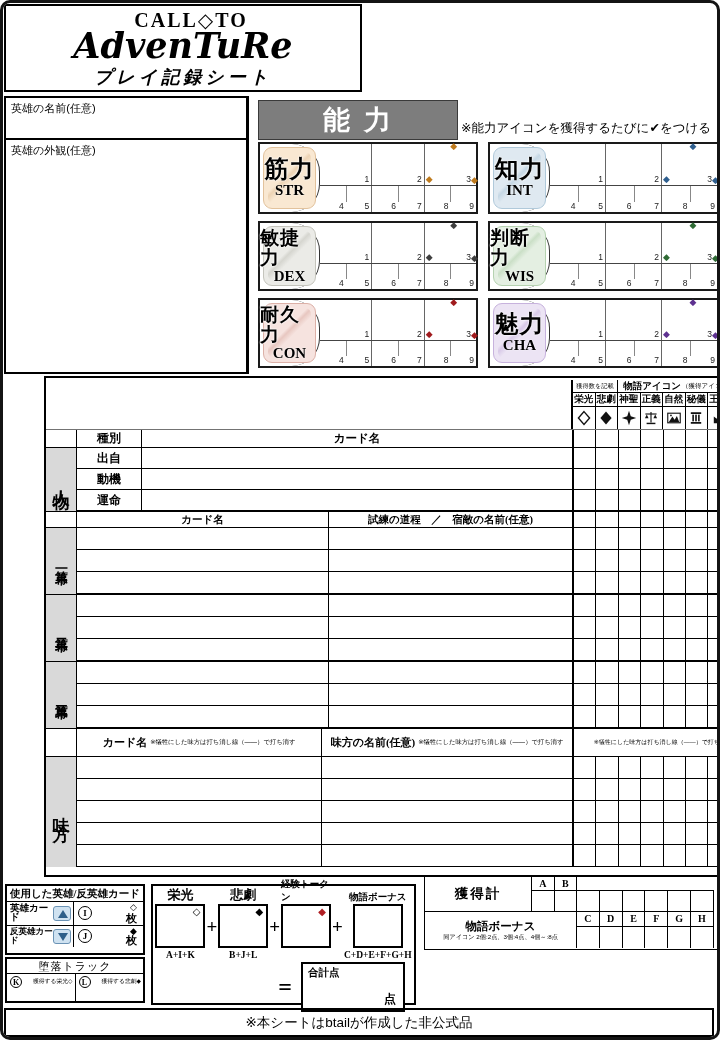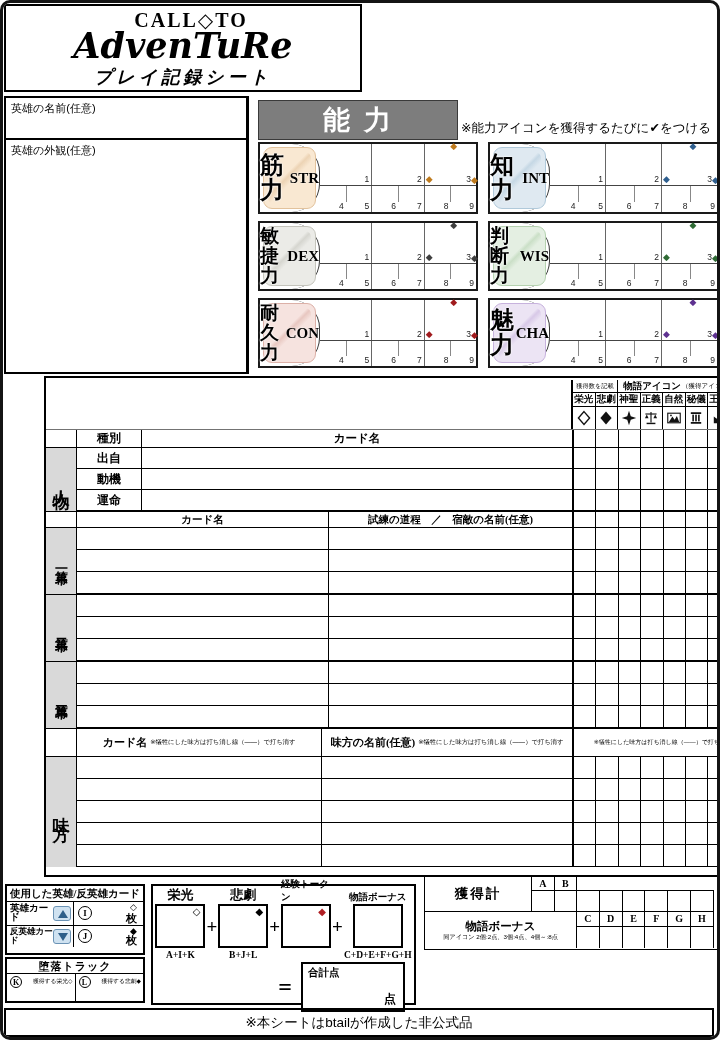--- a/index.html
+++ b/index.html
@@ -20,21 +20,21 @@
 
   
   #hero-name{left:1px;top:93px;width:245px;height:44px;border:2px solid #000;border-right:3px solid #000;padding:3px 5px;font-size:11px;}
   #hero-app{left:1px;top:137px;width:245px;height:234px;border:2px solid #000;border-top:none;border-right:3px solid #000;padding:3px 5px;font-size:11px;}
 
   
   #ability-title{left:255px;top:97px;width:200px;height:40px;background:#7d7d7d;border:1px solid #3a3a3a;color:#fff;font-family:"Liberation Serif","DejaVu Serif",serif;font-weight:bold;font-size:27px;letter-spacing:14px;display:flex;align-items:center;justify-content:center;padding-left:12px;}
   #ability-note{left:458px;top:117px;font-size:12.5px;}
   #ability-blocks{left:255px;top:139px;width:461px;height:230px;display:grid;grid-template-columns:220px 231px;grid-template-rows:72px 70px 70px;column-gap:10px;row-gap:7px;}
   .ablock{display:flex;border:2px solid #1a1a1a;background:#fff;}
-  .aicon{width:60px;border-right:1.5px solid #333;position:relative;display:flex;flex-direction:row;align-items:center;justify-content:center;border-radius:28px;}
+  .aicon{width:60px;border-right:1.5px solid #333;position:relative;display:flex;flex-direction:column;align-items:center;justify-content:center;border-radius:28px;}
   .abox{position:absolute;inset:3px;border-radius:9px;background:var(--tint);border:1.5px solid var(--bd);}
   .abox::after{content:'';position:absolute;inset:4px;border-radius:6px;background:linear-gradient(135deg,transparent 42%,var(--bd) 47%,transparent 56%);opacity:.55;}
   .akanji{position:relative;font-family:"Liberation Serif","DejaVu Serif",serif;font-weight:bold;font-size:24px;line-height:1.05;letter-spacing:1px;text-shadow:0 0 2px #fff,0 0 2px #fff;}
   .akanji.k3{font-size:19px;}
   .aabbr{position:relative;font-family:"Liberation Serif","DejaVu Serif",serif;font-weight:bold;font-size:15px;line-height:1.1;text-shadow:0 0 2px #fff;}
   .acells{flex:1;display:flex;flex-direction:column;}
   .arow{display:flex;}
   .arow.top{flex:1.55;}
   .arow.bot{flex:1;border-top:1.5px solid #444;}
   .acell{flex:1;position:relative;}
@@ -104,21 +104,21 @@
   .uclabel .two{font-size:8.5px;line-height:1.05;}
   .ucright{flex:1;position:relative;display:flex;align-items:center;padding-left:4px;}
   .ucdia{position:absolute;top:1px;right:6px;font-size:9px;line-height:1;}
   .ucunit{position:absolute;bottom:1px;right:6px;font-family:"Liberation Serif","DejaVu Serif",serif;font-weight:bold;font-size:11px;line-height:1;}
   .clet{display:inline-flex;width:14px;height:14px;border:1.2px solid #000;border-radius:50%;align-items:center;justify-content:center;font-family:"Liberation Serif","DejaVu Serif",serif;font-weight:bold;font-size:9px;flex:none;background:#fff;}
   .tri{width:18px;height:15px;background:#cfe2f1;border:1px solid #6b93b5;border-radius:3px;position:relative;flex:none;}
   .tri::after{content:'';position:absolute;left:3.5px;top:3px;border-left:5px solid transparent;border-right:5px solid transparent;}
   .tri.up::after{border-bottom:8px solid #2e5f8a;}
   .tri.down::after{border-top:8px solid #2e5f8a;}
   #corruption{left:2px;top:954px;width:140px;height:46px;border:2px solid #000;}
-  #cor-title{height:15px;border-bottom:1.5px solid #000;display:flex;align-items:center;justify-content:center;font-family:"Liberation Serif","DejaVu Serif",serif;font-weight:bold;font-size:11px;letter-spacing:1px;}
+  #cor-title{height:15px;border-bottom:1.5px solid #000;display:flex;align-items:center;justify-content:center;font-family:"Liberation Serif","DejaVu Serif",serif;font-weight:normal;font-size:11px;letter-spacing:1px;}
   #cor-body{display:flex;height:27px;}
   .corcell{flex:1;position:relative;}
   .corcell + .corcell{border-left:1px solid #000;}
   .corcell .clet{position:absolute;top:2px;left:3px;width:12px;height:12px;font-size:8px;}
   .corlbl{position:absolute;top:3px;right:2px;font-size:5.8px;}
 
   
   #score{left:148px;top:881px;width:265px;height:121px;border:2.5px solid #000;padding:3px 7px 0 7px;}
   #score-r1{display:flex;justify-content:center;}
   .sstack{display:flex;flex-direction:column;align-items:center;}

